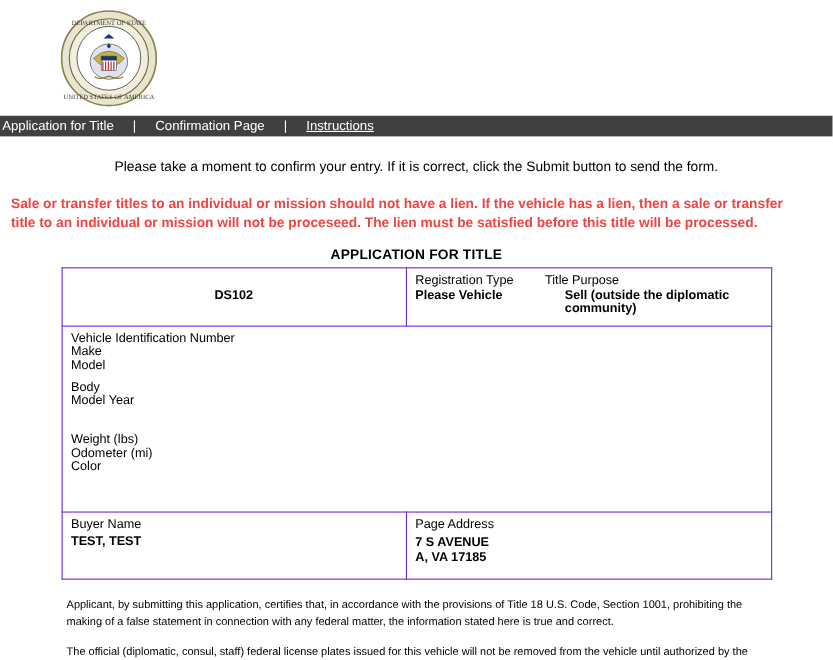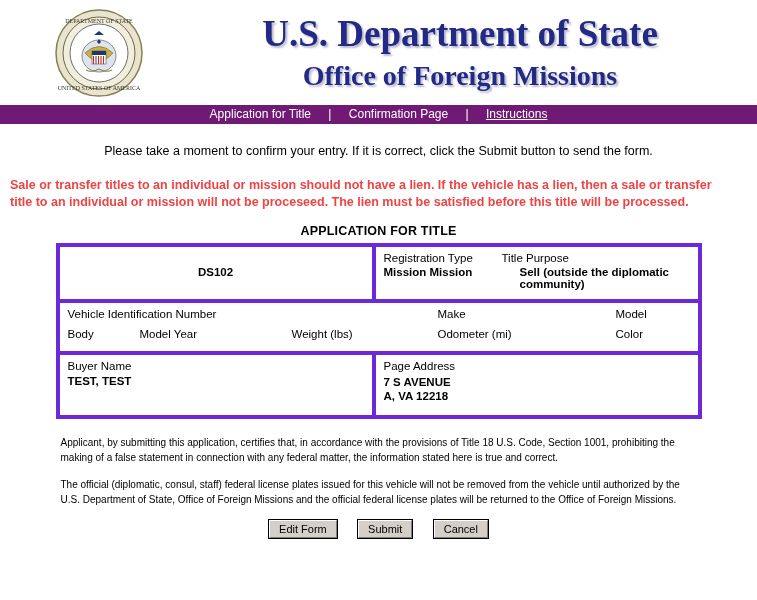--- a/index.html
+++ b/index.html
@@ -50,24 +50,24 @@
     font-weight: bold;
     font-size: 28px;
     color: #222a86;
     text-shadow: 2px 2px 2px #b9b9cf;
     line-height: 36px;
     margin-top: 2px;
   }
 
   
   .navbar {
-    background: #701a75;
+    background: #404040;
     height: 19px;
     line-height: 19px;
-    text-align: center;
+    text-align: left;
     color: #ffffff;
     font-size: 12px;
   }
   .navbar a,
   .navbar span.navitem {
     color: #ffffff;
     text-decoration: none;
     padding: 0 2px;
   }
   .navbar a.underlined {
@@ -100,21 +100,21 @@
     margin-top: 13px;
     letter-spacing: 0.2px;
   }
   .app-table {
     width: 646px;
     margin: 5px auto 0 auto;
     border-collapse: collapse;
     border: 1px solid #888888;
   }
   .app-table td {
-    border: 4px solid #6d28d9;
+    border: 1px solid #6d28d9;
     vertical-align: top;
     padding: 5px 8px 7px 8px;
     font-size: 11.5px;
   }
   .ds-cell {
     text-align: center;
     vertical-align: middle !important;
     font-weight: bold;
     font-size: 19px;
     height: 40px;
@@ -133,28 +133,29 @@
   }
   .reg-col-1 {
     width: 118px;
   }
   .reg-col-2 {
     flex: 1;
   }
   .veh-line {
     display: flex;
     margin-bottom: 4px;
+    flex-direction: column;
   }
   .veh-line:last-child { margin-bottom: 0; }
   .vin-a { width: 370px; }
   .vin-b { width: 178px; }
   .vin-c { flex: 1; }
   .bl-a { width: 72px; }
   .bl-b { width: 152px; }
-  .bl-c { width: 146px; }
+  .bl-c { width: 146px; margin-top: 24px; }
   .bl-d { width: 178px; }
   .bl-e { flex: 1; }
   .addr-line { font-weight: bold; font-size: 11.5px; line-height: 14px; }
 
   
   .legal {
     width: 636px;
     margin: 17px auto 12px auto;
     font-size: 10px;
     line-height: 14.5px;
@@ -195,24 +196,20 @@
     <path d="M30 44 q14 -13 28 0 q-14 16 -28 0 z" fill="#c8b04a" stroke="#8a7320" stroke-width="0.7"></path>
     <rect x="37" y="42" width="14" height="13" fill="#ffffff" stroke="#3a3a3a" stroke-width="0.5"></rect>
     <rect x="37" y="42" width="14" height="4" fill="#1b3a6b"></rect>
     <path d="M38.5 47 v8 M41 47 v8 M43.5 47 v8 M46 47 v8 M48.5 47 v8" stroke="#b03030" stroke-width="1.1"></path>
     <path d="M44 30 l2 3 -2 2 -2 -2 z" fill="#1b3a6b"></path>
     <path d="M44 60 q-8 4 -13 1 M44 60 q8 4 13 1" stroke="#8a7320" stroke-width="1" fill="none"></path>
     <text x="44" y="14" font-family="Liberation Serif, serif" font-size="6" fill="#3a3a2a" text-anchor="middle">DEPARTMENT OF STATE</text>
     <text x="44" y="81" font-family="Liberation Serif, serif" font-size="6" fill="#3a3a2a" text-anchor="middle">UNITED STATES OF AMERICA</text>
   </svg>
 
-  <div class="header-titles">
-    <div class="title-main">U.S. Department of State</div>
-    <div class="title-sub">Office of Foreign Missions</div>
-  </div>
 </div>
 
 <div class="navbar">
   <a href="#" class="navitem">Application for Title</a>
   <span class="nav-sep">|</span>
   <a href="#" class="navitem">Confirmation Page</a>
   <span class="nav-sep">|</span>
   <a href="#" class="navitem underlined">Instructions</a>
 </div>
 
@@ -225,21 +222,21 @@
 <table class="app-table">
   <tbody>
       <tr>
     <td class="ds-cell">DS102</td>
     <td>
       <div class="reg-row">
         <div class="reg-col-1 lbl">Registration Type</div>
         <div class="reg-col-2 lbl">Title Purpose</div>
       </div>
       <div class="reg-row" style="margin-top:2px;">
-        <div class="reg-col-1 val">Mission Mission</div>
+        <div class="reg-col-1 val">Please Vehicle</div>
         <div class="reg-col-2 val" style="padding-left:18px;">Sell (outside the diplomatic community)</div>
       </div>
     </td>
   </tr>
 
 
   <tr>
     <td colspan="2">
       <div class="veh-line">
         <div class="vin-a lbl">Vehicle Identification Number</div>
@@ -269,21 +266,21 @@
   </tr>
 
   <tr>
     <td style="height:48px;">
       <div class="lbl">Buyer Name</div>
       <div class="val" style="margin-top:3px;">TEST, TEST</div>
     </td>
     <td>
       <div class="lbl">Page Address</div>
       <div class="addr-line" style="margin-top:3px;">7 S AVENUE</div>
-      <div class="addr-line">A, VA 12218</div>
+      <div class="addr-line">A, VA 17185</div>
     </td>
   </tr>
 </tbody>
   </table>
 
 <div class="legal">
   <p>Applicant, by submitting this application, certifies that, in accordance with the provisions of Title 18 U.S. Code, Section 1001, prohibiting the making of a false statement in connection with any federal matter, the information stated here is true and correct.</p>
   <p>The official (diplomatic, consul, staff) federal license plates issued for this vehicle will not be removed from the vehicle until authorized by the U.S. Department of State, Office of Foreign Missions and the official federal license plates will be returned to the Office of Foreign Missions.</p>
 </div>
 

